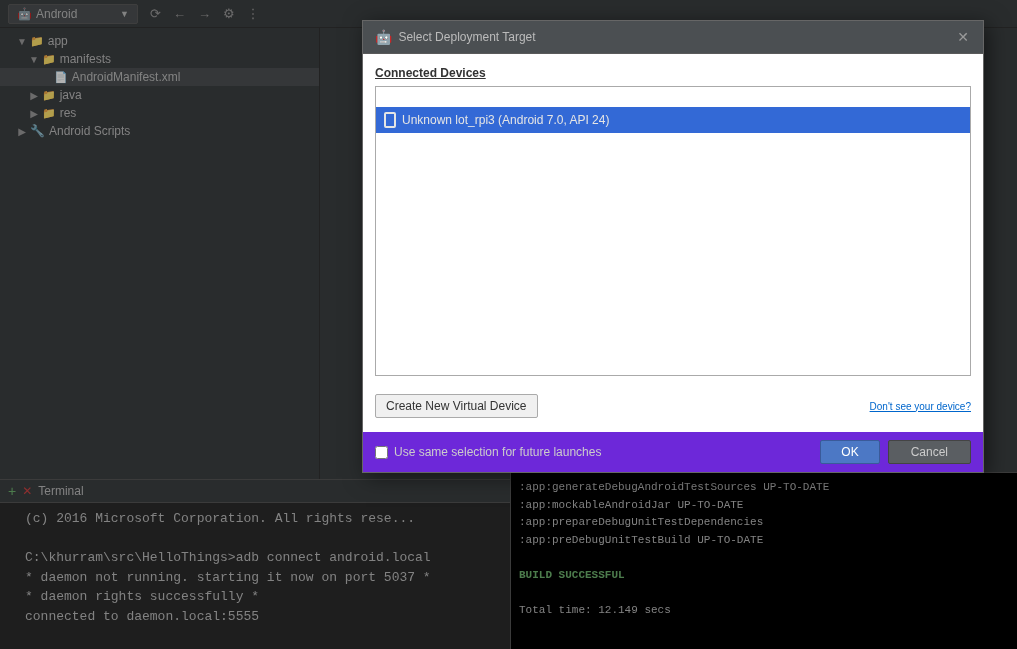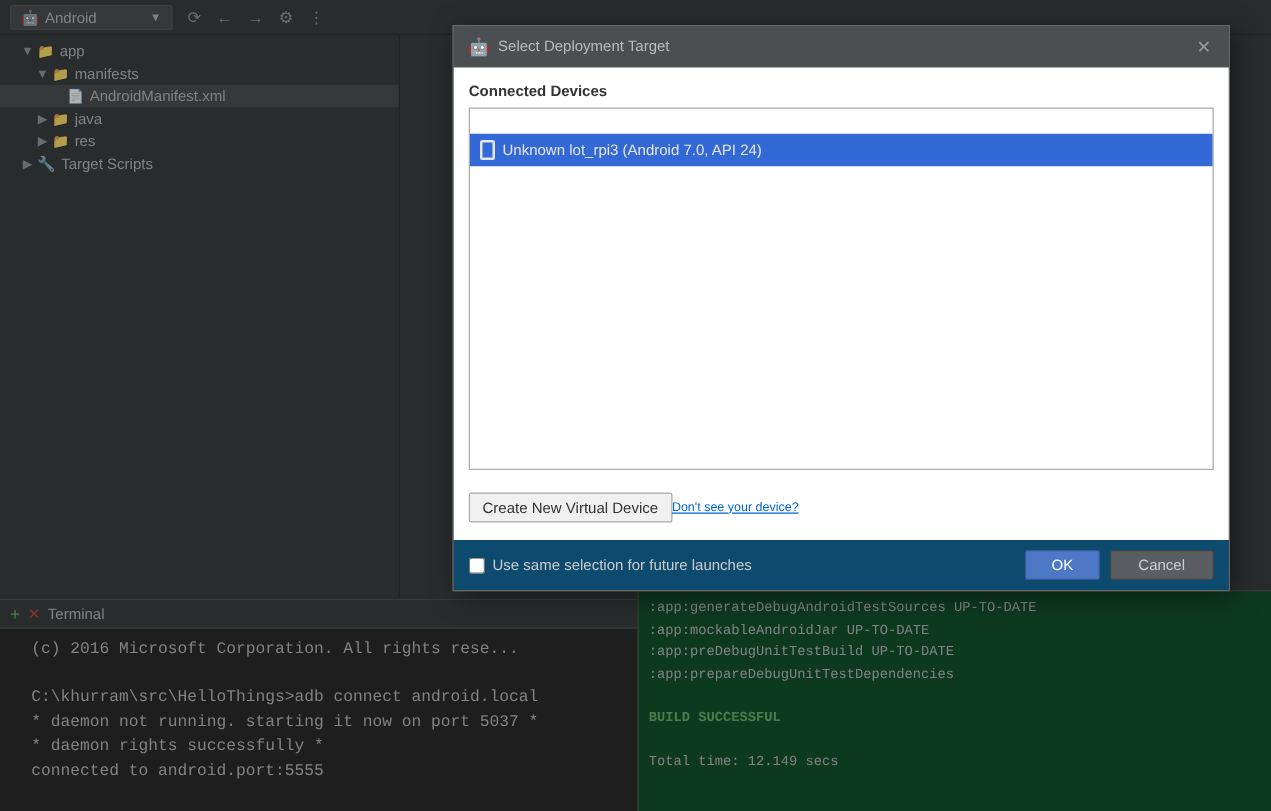--- a/index.html
+++ b/index.html
@@ -161,21 +161,21 @@
       cursor: pointer;
     }
 
     
     .build-panel {
       position: absolute;
       bottom: 0;
       left: 510px;
       right: 0;
       height: 177px;
-      background: #14532d;
+      background: #000000;
       border-top: 1px solid #555;
       border-left: 1px solid #555;
     }
 
     .build-content {
       padding: 6px 8px;
       color: #bbbbbb;
       font-family: 'Courier New', monospace;
       font-size: 11px;
       line-height: 1.6;
@@ -232,20 +232,21 @@
       background: #ffffff;
       margin: 0;
       padding: 12px;
     }
 
     .section-label {
       color: #333;
       font-size: 12px;
       font-weight: bold;
       margin-bottom: 6px;
+      text-decoration: underline;
     }
 
     .devices-list {
       border: 1px solid #aaa;
       min-height: 290px;
       background: #fff;
       margin-bottom: 12px;
     }
 
     .device-row {
@@ -268,20 +269,21 @@
       width: 12px;
       height: 16px;
       border: 2px solid currentColor;
       border-radius: 2px;
       display: inline-block;
     }
 
     .dialog-footer-buttons {
       display: flex;
       align-items: center;
+      justify-content: space-between;
       padding: 6px 0 2px 0;
     }
 
     .btn-create-virtual {
       background: #f0f0f0;
       border: 1px solid #aaa;
       color: #333;
       padding: 4px 10px;
       font-size: 12px;
       cursor: pointer;
@@ -291,21 +293,21 @@
     .link-dont-see {
       color: #0066cc;
       text-decoration: underline;
       font-size: 10px;
       cursor: pointer;
       background: none;
       border: none;
     }
 
     .dialog-bottom-bar {
-      background: #0c4a6e;
+      background: #6d28d9;
       padding: 8px 12px;
       display: flex;
       justify-content: space-between;
     }
 
     .checkbox-row {
       display: flex;
       align-items: center;
       gap: 6px;
       color: #cccccc;
@@ -385,48 +387,48 @@
         <span>java</span>
       </div>
       <div class="tree-item tree-indent-2">
         <span class="tree-arrow">▶</span>
         <span class="folder-icon">📁</span>
         <span>res</span>
       </div>
       <div class="tree-item tree-indent-1">
         <span class="tree-arrow">▶</span>
         <span class="gradle-icon">🔧</span>
-        <span>Target Scripts</span>
+        <span>Android Scripts</span>
       </div>
     </div>
   </div>
 
   <div class="terminal-panel">
     <div class="terminal-header">
       <span class="terminal-plus">+</span>
       <span class="terminal-x">✕</span>
       <span>Terminal</span>
     </div>
     <div class="terminal-content">
       <div>(c) 2016 Microsoft Corporation. All rights rese...</div>
       <div>&nbsp;</div>
       <div>C:\khurram\src\HelloThings&gt;adb connect android.local</div>
       <div>* daemon not running. starting it now on port 5037 *</div>
       <div>* daemon rights successfully *</div>
-      <div>connected to android.port:5555</div>
+      <div>connected to daemon.local:5555</div>
       <div>&nbsp;</div>
     </div>
   </div>
 
   <div class="build-panel">
     <div class="build-content">
       <div>:app:generateDebugAndroidTestSources UP-TO-DATE</div>
       <div>:app:mockableAndroidJar UP-TO-DATE</div>
+      <div>:app:prepareDebugUnitTestDependencies</div>
       <div>:app:preDebugUnitTestBuild UP-TO-DATE</div>
-      <div>:app:prepareDebugUnitTestDependencies</div>
       <div>&nbsp;</div>
       <div class="build-success">BUILD SUCCESSFUL</div>
       <div>&nbsp;</div>
       <div>Total time: 12.149 secs</div>
     </div>
   </div>
 
   <div class="dialog-overlay"></div>
 
   <div class="dialog">

